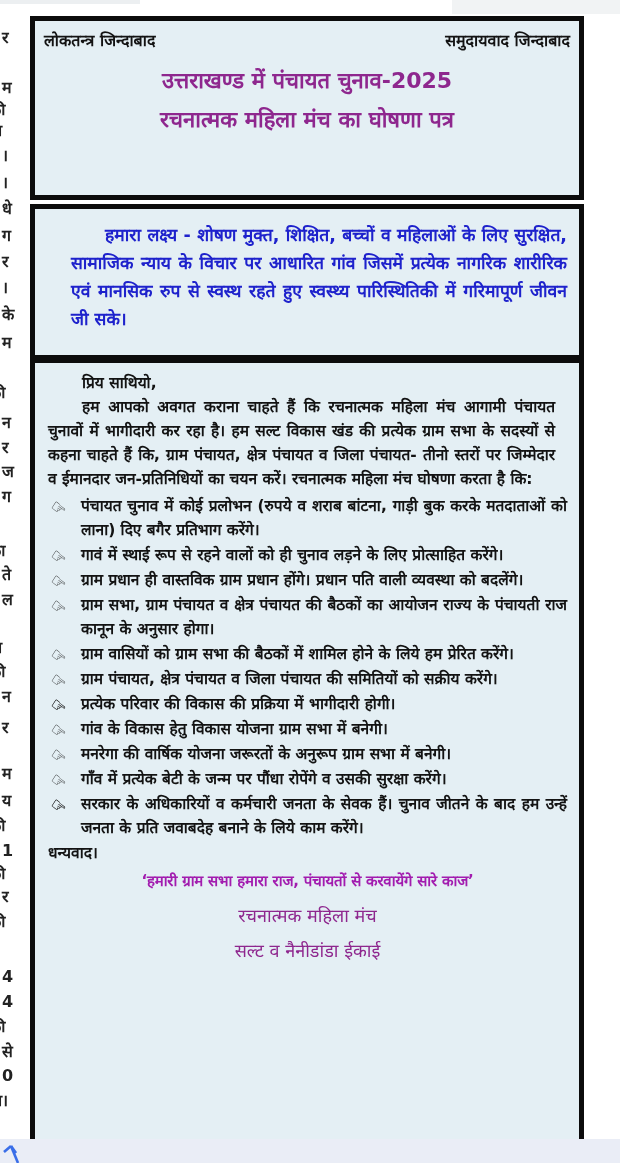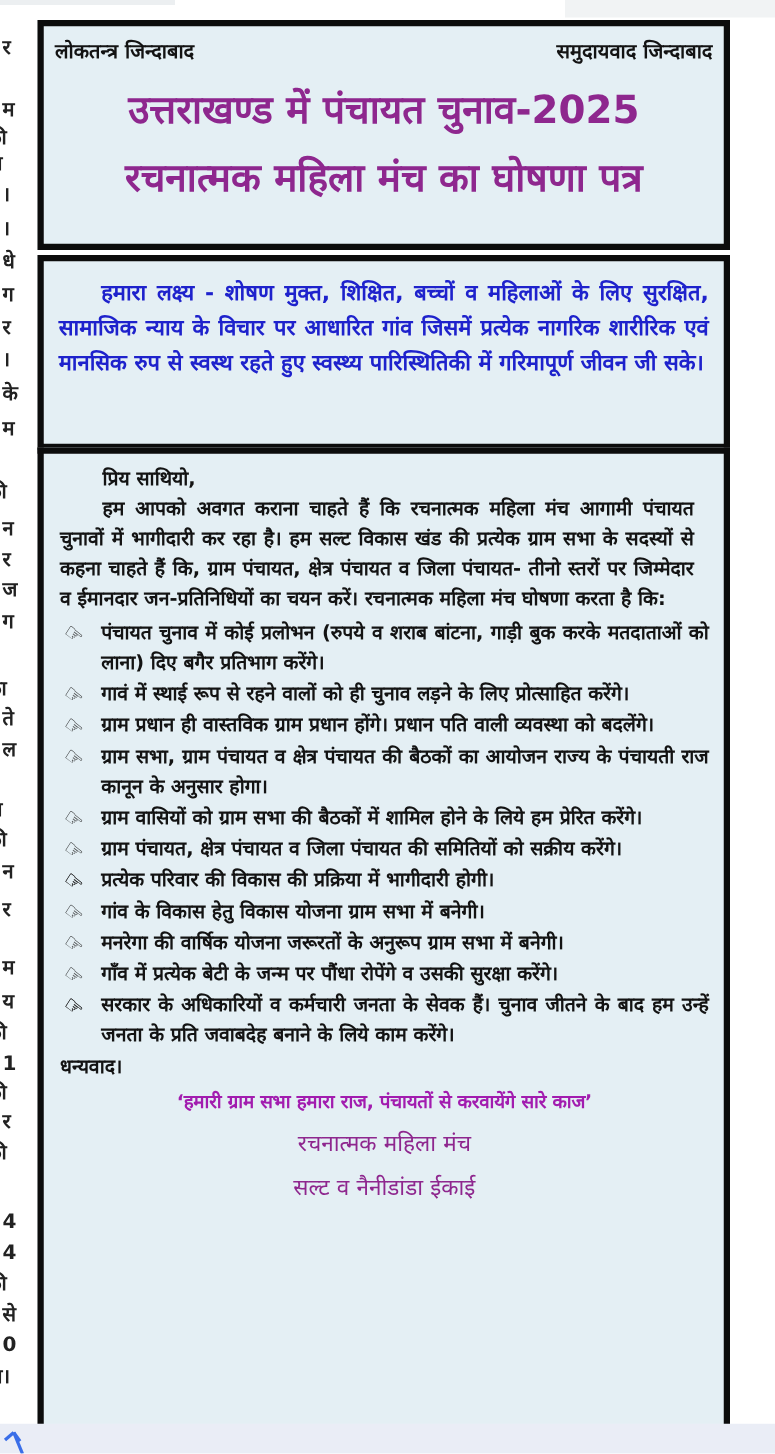--- a/index.html
+++ b/index.html
@@ -9,26 +9,26 @@
   .top-strip-left{position:absolute;top:0;left:0;width:140px;height:4px;background:#eceff1;}
   .top-strip-right{position:absolute;top:0;left:452px;width:168px;height:14px;background:#f1f3f4;}
   
   .margin-strip{position:absolute;top:0;left:0;width:24px;height:1163px;}
   .mfrag{position:absolute;left:2px;font-size:16px;font-weight:bold;color:#222;white-space:nowrap;line-height:1;}
   .mfrag.clip{left:-11px;}
   
   .box{position:absolute;left:30px;width:554px;box-sizing:border-box;background:#e4eff4;
        border:5px solid #0c0c0c;}
   #box-header{top:16px;height:184px;}
-  #box-goal{top:204px;height:156px;}
+  #box-goal{top:204px;height:156px;padding-left:24px;}
   #box-main{top:358px;height:800px;overflow:hidden;border-bottom:none;}
   .slogan-row{display:flex;justify-content:space-between;padding:8px 9px 0 9px;
               font-size:16px;font-weight:bold;color:#131313;gap:28px;}
   .title-wrap{margin-top:10px;text-align:center;color:#8e278e;font-weight:bold;}
-  .title-line{font-size:31px;line-height:1.78;}
+  .title-line{font-size:22px;line-height:1.78;}
   .goal-text{margin:12px 12px 0 12px;font-size:17.5px;font-weight:bold;color:#1e22cc;
              text-align:justify;text-indent:34px;line-height:1.6;}
   .main-inner{padding:8px 12px 0 13px;color:#131313;font-size:15.5px;font-weight:bold;line-height:1.55;}
   .salutation{text-indent:34px;}
   .intro{text-align:justify;text-indent:34px;margin:0 12px 3px 0;}
   ul.items{list-style:none;margin:2px 0 0 0;padding:0;}
   ul.items li{position:relative;padding-left:33px;text-align:justify;margin-bottom:1px;}
   .bullet{position:absolute;left:3px;top:1px;display:inline-block;font-size:17px;
           transform:rotate(38deg);color:#131313;}
   .thanks{margin-top:2px;font-family:Liberation Mono, monospace;}

